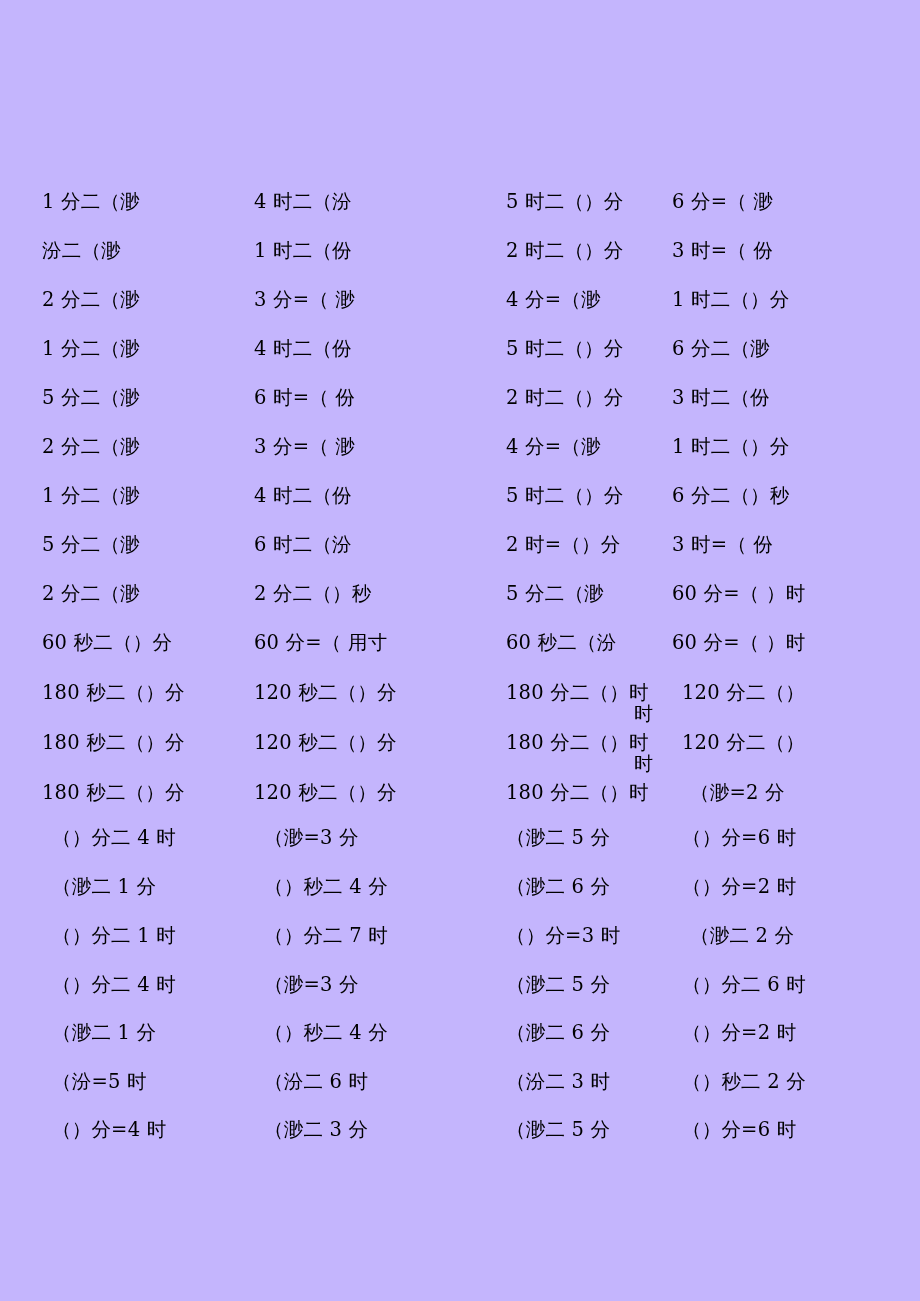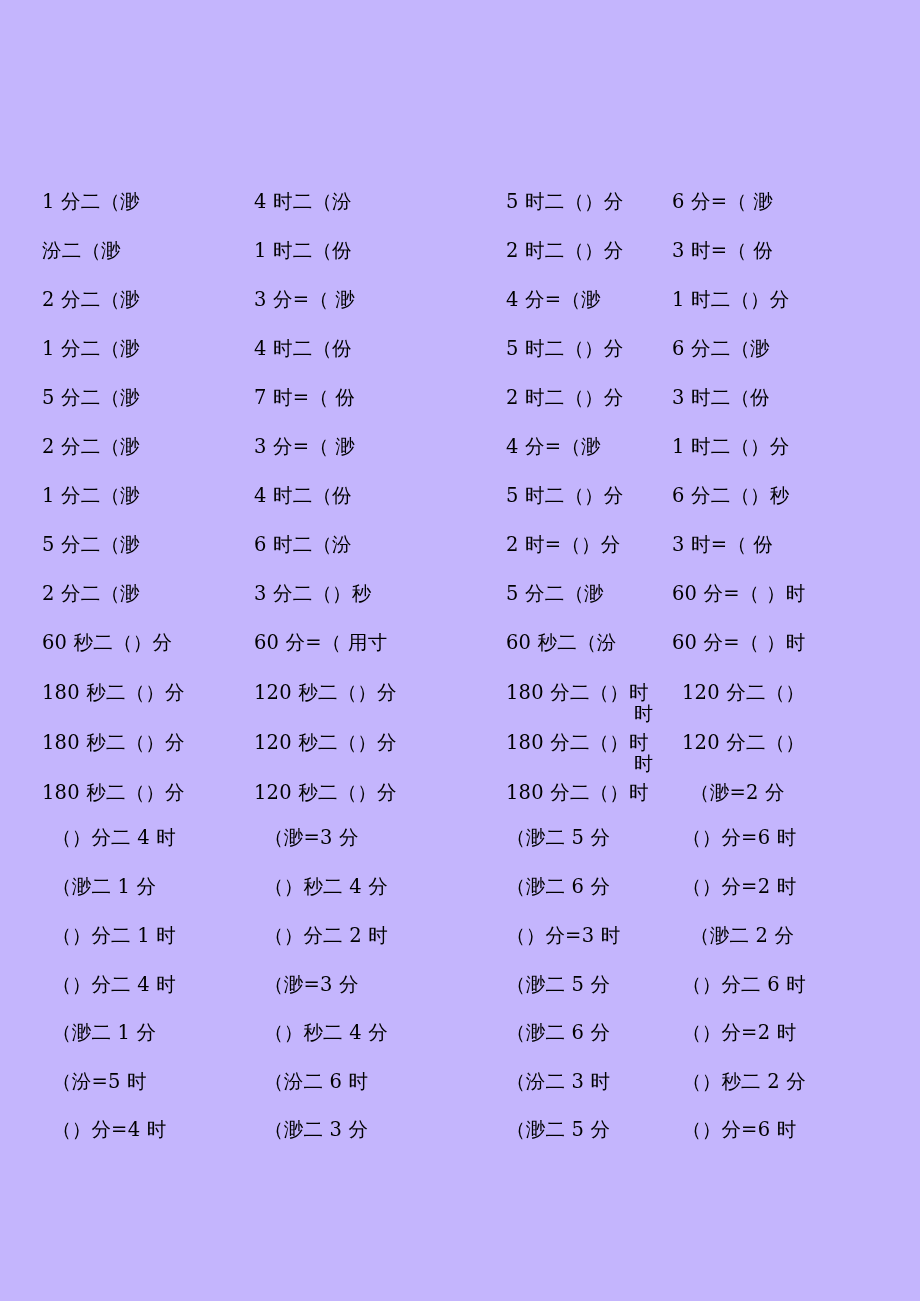--- a/index.html
+++ b/index.html
@@ -81,21 +81,21 @@
         <div class="cell c3">1 时二（）分</div>
       </div>
       <div class="row" style="top: 339px;">
         <div class="cell c0">1 分二（渺</div>
         <div class="cell c1">4 时二（份</div>
         <div class="cell c2">5 时二（）分</div>
         <div class="cell c3">6 分二（渺</div>
       </div>
       <div class="row" style="top: 388px;">
         <div class="cell c0">5 分二（渺</div>
-        <div class="cell c1">7 时=（   份</div>
+        <div class="cell c1">6 时=（   份</div>
         <div class="cell c2">2 时二（）分</div>
         <div class="cell c3">3 时二（份</div>
       </div>
       <div class="row" style="top: 437px;">
         <div class="cell c0">2 分二（渺</div>
         <div class="cell c1">3 分=（   渺</div>
         <div class="cell c2">4 分=（渺</div>
         <div class="cell c3">1 时二（）分</div>
       </div>
       <div class="row" style="top: 486px;">
@@ -105,21 +105,21 @@
         <div class="cell c3">6 分二（）秒</div>
       </div>
       <div class="row" style="top: 535px;">
         <div class="cell c0">5 分二（渺</div>
         <div class="cell c1">6 时二（汾</div>
         <div class="cell c2">2 时=（）分</div>
         <div class="cell c3">3 时=（   份</div>
       </div>
       <div class="row" style="top: 584px;">
         <div class="cell c0">2 分二（渺</div>
-        <div class="cell c1">3 分二（）秒</div>
+        <div class="cell c1">2 分二（）秒</div>
         <div class="cell c2">5 分二（渺</div>
         <div class="cell c3">60 分=（   ）时</div>
       </div>
       <div class="row" style="top: 633px;">
         <div class="cell c0">60 秒二（）分</div>
         <div class="cell c1">60 分=（   用寸</div>
         <div class="cell c2">60 秒二（汾</div>
         <div class="cell c3">60 分=（   ）时</div>
       </div>
       <div class="row" style="top: 683px;">
@@ -147,21 +147,21 @@
         <div class="cell c3 ind1">（）分=6 时</div>
       </div>
       <div class="row" style="top: 877px;">
         <div class="cell c0 ind1">（渺二 1 分</div>
         <div class="cell c1 ind1">（）秒二 4 分</div>
         <div class="cell c2 ind1">（渺二 6 分</div>
         <div class="cell c3 ind1">（）分=2 时</div>
       </div>
       <div class="row" style="top: 926px;">
         <div class="cell c0 ind1">（）分二 1 时</div>
-        <div class="cell c1 ind1">（）分二 2 时</div>
+        <div class="cell c1 ind1">（）分二 7 时</div>
         <div class="cell c2 ind1">（）分=3 时</div>
         <div class="cell c3 ind2">（渺二 2 分</div>
       </div>
       <div class="row" style="top: 975px;">
         <div class="cell c0 ind1">（）分二 4 时</div>
         <div class="cell c1 ind1">（渺=3 分</div>
         <div class="cell c2 ind1">（渺二 5 分</div>
         <div class="cell c3 ind1">（）分二 6 时</div>
       </div>
       <div class="row" style="top: 1023px;">

